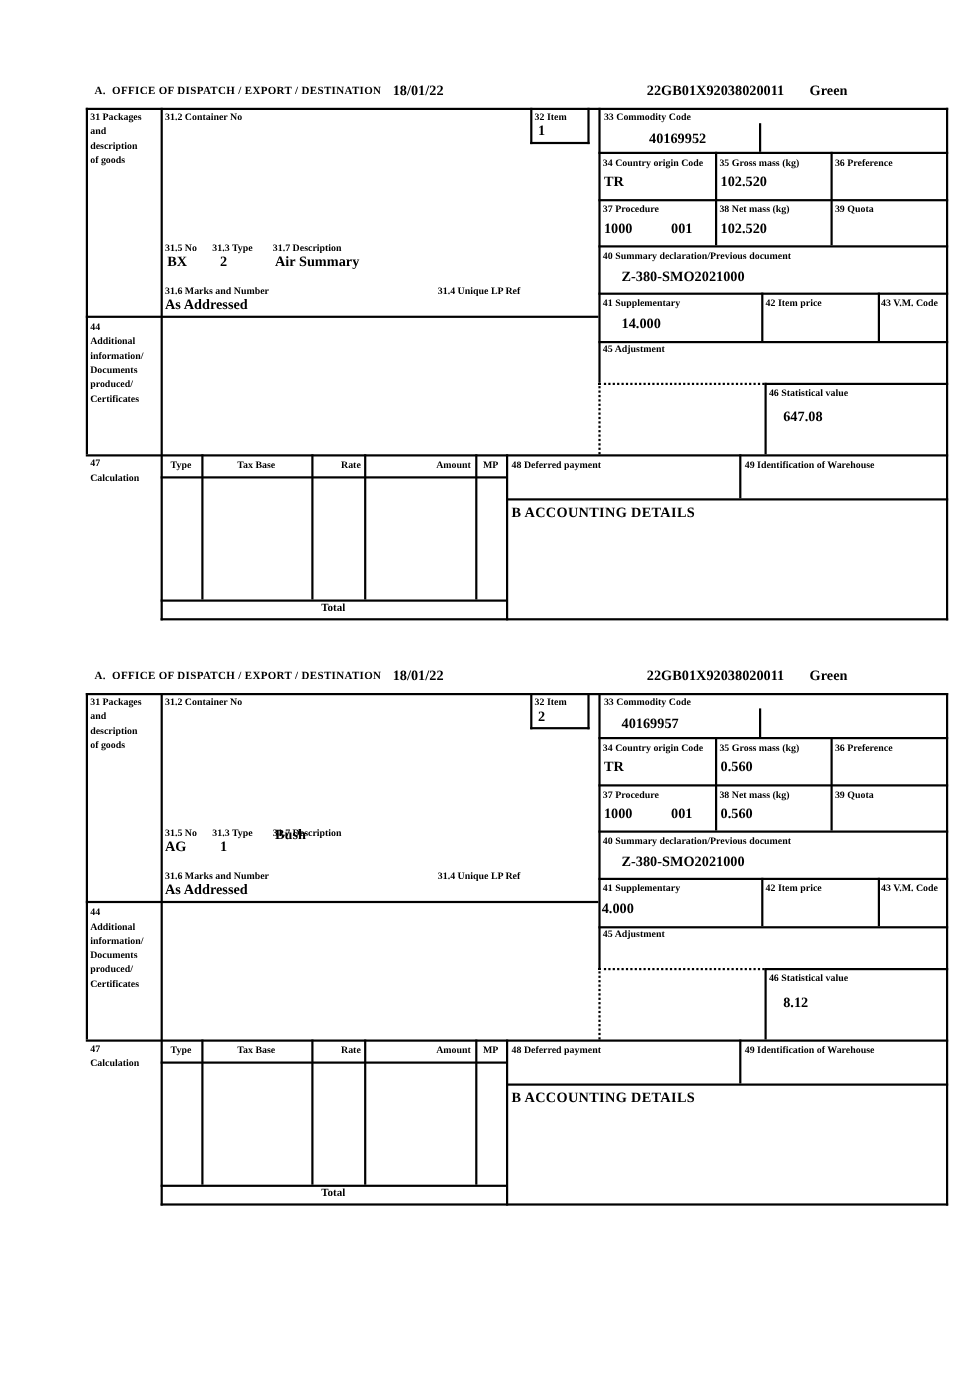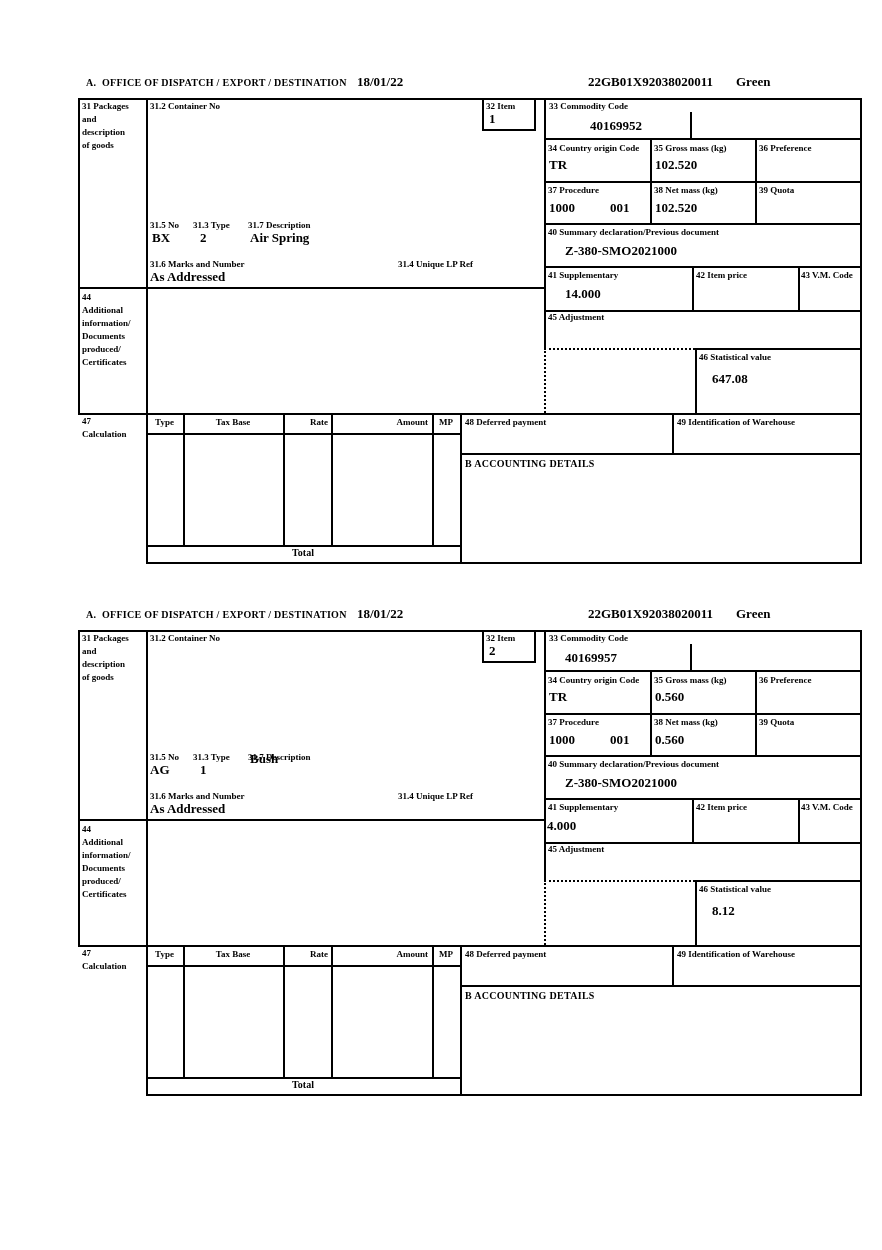--- a/index.html
+++ b/index.html
@@ -8,21 +8,21 @@
   .form-0{top:0}
   .form-1{top:532px}
   .hl{position:absolute;height:0;border-top:2px solid #000}
   .vl{position:absolute;width:0;border-left:2px solid #000}
   .hd{position:absolute;height:0;border-top:2px dotted #000}
   .vd{position:absolute;width:0;border-left:2px dotted #000}
   .lbl{position:absolute;font-size:9px;font-weight:bold;line-height:1;white-space:pre}
   .val{position:absolute;font-size:13px;font-weight:bold;line-height:1;white-space:pre}
   .hdrl{position:absolute;font-size:10px;font-weight:bold;letter-spacing:.3px;line-height:1;white-space:pre}
   .colh{position:absolute;font-size:9px;font-weight:bold;line-height:1}
-  .acct{position:absolute;font-size:10px;font-weight:bold;line-height:1;letter-spacing:.3px}
+  .acct{position:absolute;font-size:13px;font-weight:bold;line-height:1;letter-spacing:.3px}
   .total{position:absolute;font-size:10px;font-weight:bold;line-height:1;text-align:center}
   .ctr{text-align:center}
   .rgt{text-align:right}
   .itembox{position:absolute;border-left:2px solid #000;border-right:2px solid #000;border-bottom:2px solid #000}
 </style>
 </head>
 <body>
 
 <div id="page">
     <div class="form form-0">
@@ -79,21 +79,21 @@
     <div class="lbl" style="left:82px;top:430px">Calculation</div>
 
     <div class="lbl" style="left:150px;top:102px">31.2 Container No</div>
     <div class="lbl" style="left:486px;top:102px">32 Item</div>
     <div class="val" style="left:489px;top:112px">1</div>
     <div class="lbl" style="left:150px;top:221px">31.5 No</div>
     <div class="lbl" style="left:193px;top:221px">31.3 Type</div>
     <div class="lbl" style="left:248px;top:221px">31.7 Description</div>
     <div class="val" style="left:152px;top:231px">BX</div>
     <div class="val" style="left:200px;top:231px">2</div>
-    <div class="val" style="left:250px;top:231px">Air Spring</div>
+    <div class="val" style="left:250px;top:231px">Air Summary</div>
     <div class="lbl" style="left:150px;top:260px">31.6 Marks and Number</div>
     <div class="lbl" style="left:398px;top:260px">31.4 Unique LP Ref</div>
     <div class="val" style="left:150px;top:270px">As Addressed</div>
 
     <div class="lbl" style="left:549px;top:102px">33 Commodity Code</div>
     <div class="val" style="left:590px;top:119px">40169952</div>
     <div class="lbl" style="left:548px;top:144px">34 Country origin Code</div>
     <div class="val" style="left:549px;top:158px">TR</div>
     <div class="lbl" style="left:654px;top:144px">35 Gross mass (kg)</div>
     <div class="val" style="left:655px;top:158px">102.520</div>

